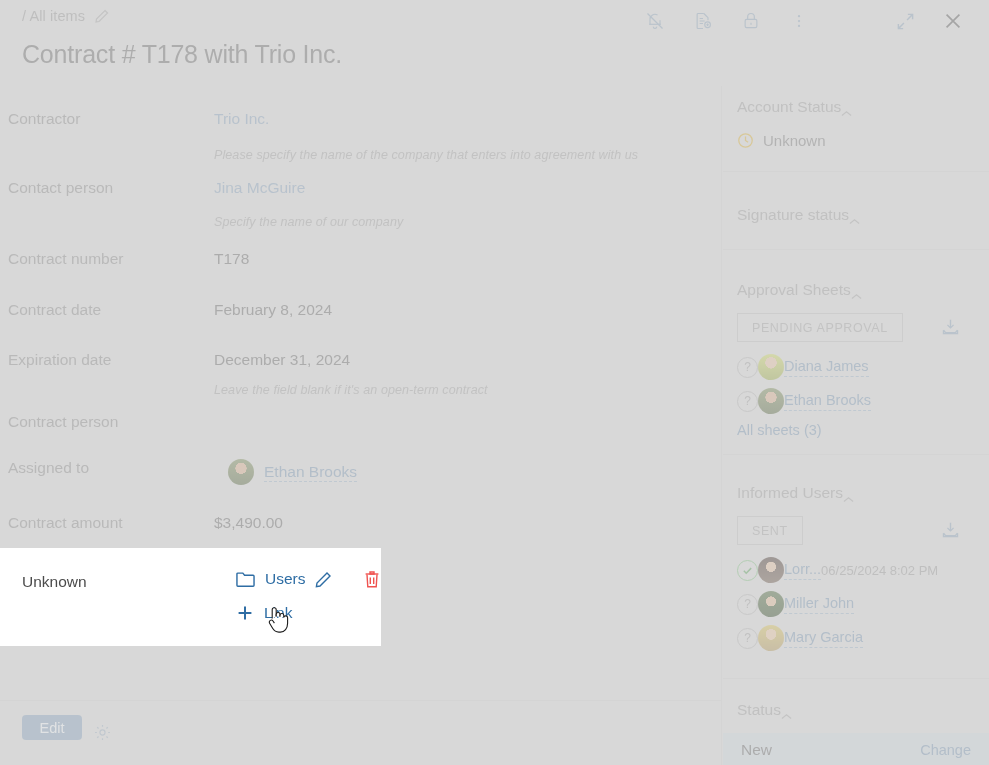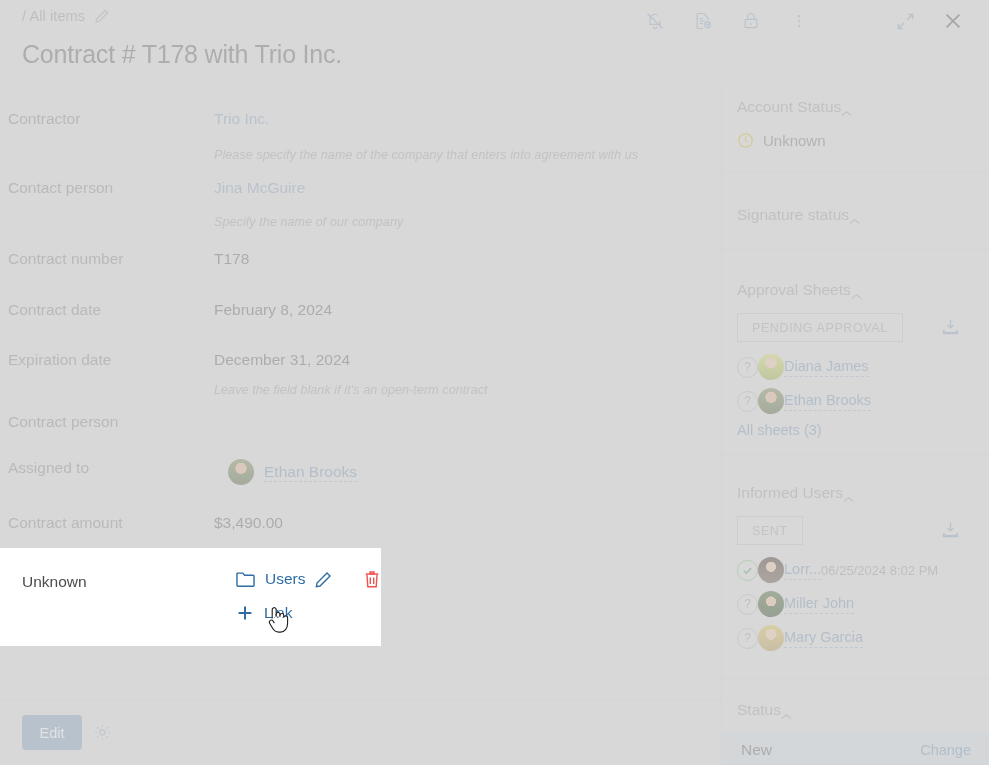--- a/index.html
+++ b/index.html
@@ -45,21 +45,21 @@
   .avatar{width:26px;height:26px;border-radius:50%;background:#b5b5ad;display:block;position:relative;overflow:hidden;flex:none;}
   .avatar.a1{background:radial-gradient(circle at 50% 34%, #e8c6a8 0 26%, transparent 27%), linear-gradient(#cfd86a,#9fae4e);}
   .avatar.a2{background:radial-gradient(circle at 50% 36%, #dcb291 0 26%, transparent 27%), linear-gradient(#7e8e5c,#5c6b46);}
   .avatar.a3{background:radial-gradient(circle at 50% 38%, #e7c2a5 0 24%, transparent 25%), linear-gradient(#4a3a34,#6d5a4c);}
   .avatar.a4{background:radial-gradient(circle at 50% 40%, #e2bb9a 0 24%, transparent 25%), linear-gradient(#4f6b3f,#384f2c);}
   .avatar.a5{background:radial-gradient(circle at 50% 36%, #eac7a6 0 25%, transparent 26%), linear-gradient(#d8c35c,#b3995c);}
   .dashed-link{color:#7d99b4;border-bottom:1px dashed #9fb4c8;line-height:1.25;}
 
   
   .hdiv{position:absolute;left:0;width:722px;height:1px;background:#cfcfcf;}
-  .edit-btn{position:absolute;left:22px;top:715px;width:60px;height:35px;border-radius:4px;
+  .edit-btn{position:absolute;left:22px;top:715px;width:60px;height:25px;border-radius:4px;
     background:#8ba4bd;color:#eef3f7;font-size:14.5px;display:flex;align-items:center;justify-content:center;}
   .gear{position:absolute;left:93px;top:723px;width:19px;height:19px;color:#9fb1c2;}
 
   
   .sec{position:absolute;left:0;width:266px;box-sizing:border-box;padding-left:14px;}
   .sec-hdiv{position:absolute;left:0;width:266px;height:1px;background:#cfcfcf;}
   .sec-title{font-size:15.5px;color:#a0a0a0;display:flex;align-items:center;gap:0;}
   .chev{width:11px;height:7px;display:block;color:#a8a8a8;}
   .st-row{display:flex;align-items:center;gap:9px;font-size:15px;color:#7e7e7e;margin-top:16px;}
   .clock{width:17px;height:17px;color:#d9b13c;display:block;flex:none;}

